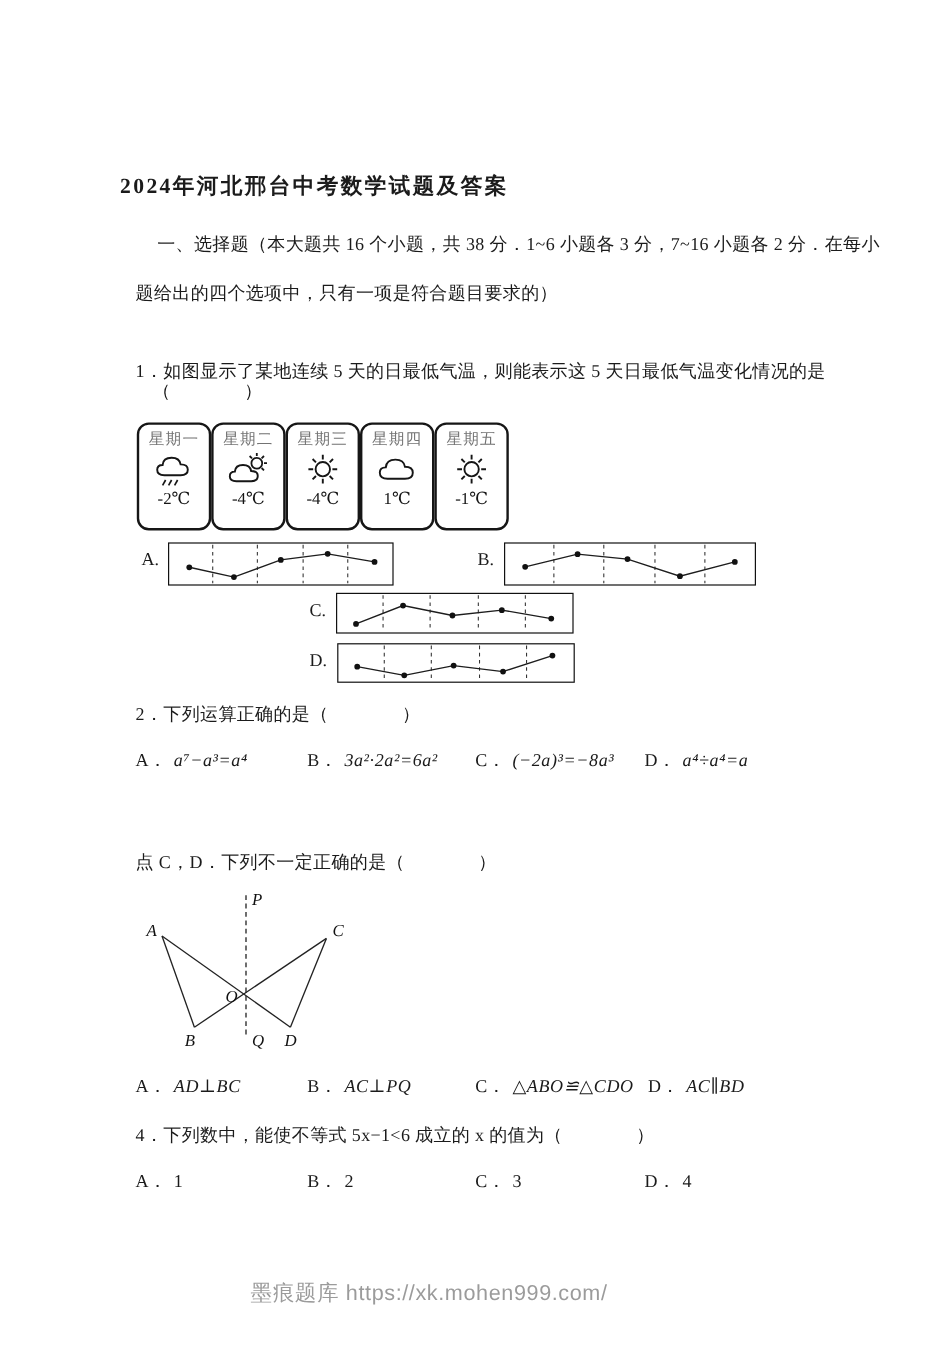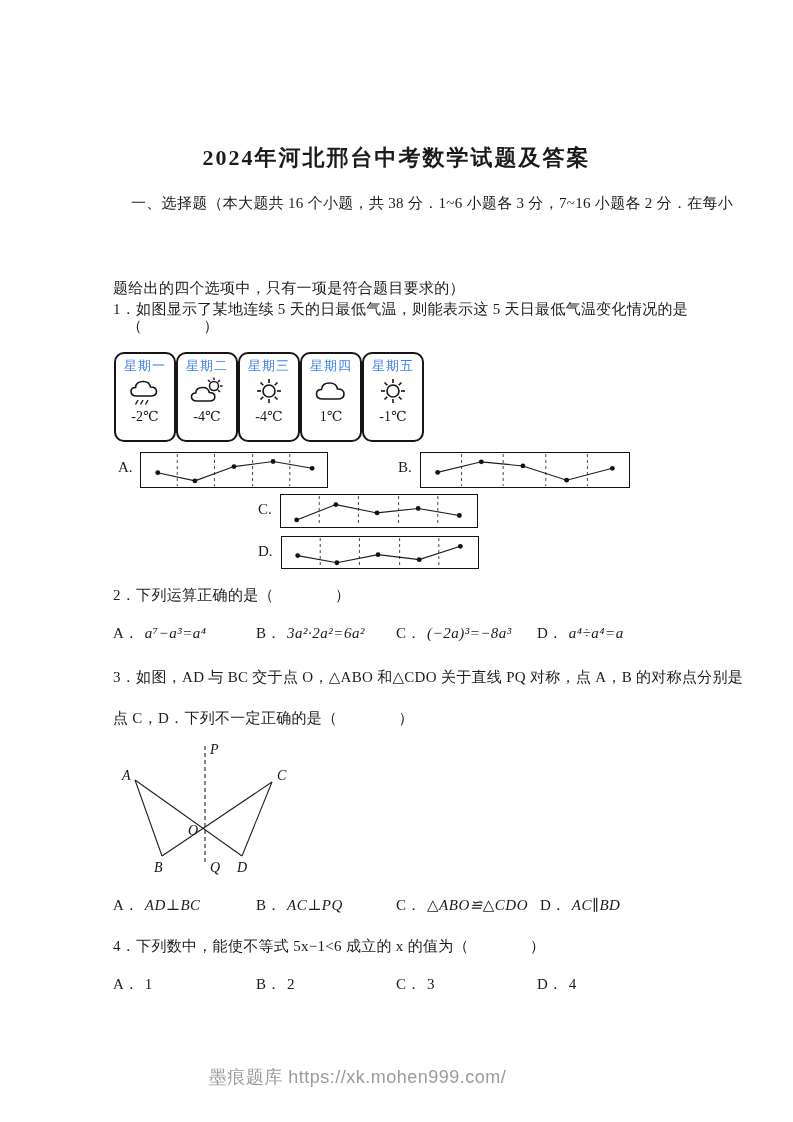--- a/index.html
+++ b/index.html
@@ -1,24 +1,24 @@
 <!DOCTYPE html>
 <html><head>
 <meta charset="utf-8">
 <style>
   html,body{margin:0;padding:0;background:#fff;}
   .page{position:relative;width:793px;height:1122px;background:#ffffff;overflow:hidden;
         font-family:"Liberation Serif","DejaVu Serif",serif;color:#1b1b1b;}
   .abs{position:absolute;white-space:nowrap;}
-  .doc-title{left:100px;top:143px;width:593px;text-align:center;font-size:22px;font-weight:bold;letter-spacing:2px;}
+  .doc-title{left:100px;top:143px;width:593px;font-size:18px;font-weight:bold;letter-spacing:2px;}
   .body-line{font-size:15px;letter-spacing:0.3px;}
   .mathish{font-style:italic;}
   .wcard{position:absolute;width:58px;height:86px;border:2px solid #161616;border-radius:10px;
          background:#fff;text-align:center;}
-  .wday{font-size:13px;margin-top:3px;letter-spacing:1px;color:#3b82f6;}
+  .wday{font-size:13px;margin-top:3px;letter-spacing:1px;color:#737373;}
   .wicon{display:block;margin:1px auto 0 auto;}
   .wtemp{font-size:14px;margin-top:0px;color:#151515;}
   .mini{background:#fff;border:1.3px solid #111;display:block;}
   .chart-label{font-size:15px;}
   .opt-row{position:absolute;left:113px;width:600px;height:24px;}
   .opt{position:absolute;top:0;font-size:15px;}
   .opt .lbl{font-style:normal;margin-right:6px;}
   .opt .val{letter-spacing:0.5px;}
   .figure-svg line{stroke:#222;}
   .figure-svg text{font-family:"Liberation Serif","DejaVu Serif",serif;font-style:italic;font-size:14px;fill:#111;}
@@ -66,21 +66,21 @@
           <line x1="21" y1="6" x2="19" y2="4"></line>
         </g>
         <path d="M8 25 q-5.5 0 -5.5-4.2 q0-3.8 4.2-3.8 q0.5-5.5 6.8-5.5 q6 0 6.8 5 q5.5 0 5.5 4.2 q0 4.3-5.5 4.3 z" stroke="#161616" stroke-width="1.6" fill="#fff"></path>
       </symbol>
     </defs>
   </svg>
 
   <div class="abs doc-title">2024年河北邢台中考数学试题及答案</div>
 
   <div class="abs body-line" style="left:113px;top:194px;margin-left:18px;">一、选择题（本大题共 16 个小题，共 38 分．1~6 小题各 3 分，7~16 小题各 2 分．在每小</div>
-  <div class="abs body-line" style="left:113px;top:235px;margin-top:44px;">题给出的四个选项中，只有一项是符合题目要求的）</div>
+  <div class="abs body-line" style="left:113px;top:235px;">题给出的四个选项中，只有一项是符合题目要求的）</div>
 
   <div class="abs body-line" style="left:113px;top:278px;margin-top:22px;">1．如图显示了某地连续 5 天的日最低气温，则能表示这 5 天日最低气温变化情况的是</div>
   <div class="abs body-line" style="left:127px;top:317px;">（　　　　）</div>
 
   <div class="wcard" style="left:114px;top:352px;">
     <div class="wday">星期一</div>
     <svg class="wicon" width="36" height="32">
       <use href="#icon-rain"></use>
       </svg>
     <div class="wtemp">-2℃</div>
@@ -171,21 +171,20 @@
     </svg>
 
   <div class="abs body-line" style="left:113px;top:586px;">2．下列运算正确的是（　　　　）</div>
   <div class="opt-row" style="top:624px;">
     <span class="opt" style="left:0px;"><span class="lbl">A．</span><span class="val mathish">a⁷−a³=a⁴</span></span>
     <span class="opt" style="left:143px;"><span class="lbl">B．</span><span class="val mathish">3a²·2a²=6a²</span></span>
     <span class="opt" style="left:283px;"><span class="lbl">C．</span><span class="val mathish">(−2a)³=−8a³</span></span>
     <span class="opt" style="left:424px;"><span class="lbl">D．</span><span class="val mathish">a⁴÷a⁴=a</span></span>
   </div>
 
-  <div class="abs body-line" style="left:113px;top:668px;">3．如图，AD 与 BC 交于点 O，△ABO 和△CDO 关于直线 PQ 对称，点 A，B 的对称点分别是</div>
   <div class="abs body-line" style="left:113px;top:709px;">点 C，D．下列不一定正确的是（　　　　）</div>
 
   <svg class="abs figure-svg" style="left:100px;top:738px;" width="220" height="140" viewBox="0 0 220 140">
     <line x1="105" y1="8" x2="105" y2="126" stroke-dasharray="4,3" stroke-width="1.1"></line>
     <line x1="35" y1="42" x2="62" y2="118" stroke-width="1.1"></line>
     <line x1="35" y1="42" x2="142" y2="118" stroke-width="1.1"></line>
     <line x1="62" y1="118" x2="172" y2="44" stroke-width="1.1"></line>
     <line x1="172" y1="44" x2="142" y2="118" stroke-width="1.1"></line>
     <text x="22" y="42">A</text>
     <text x="110" y="16">P</text>

